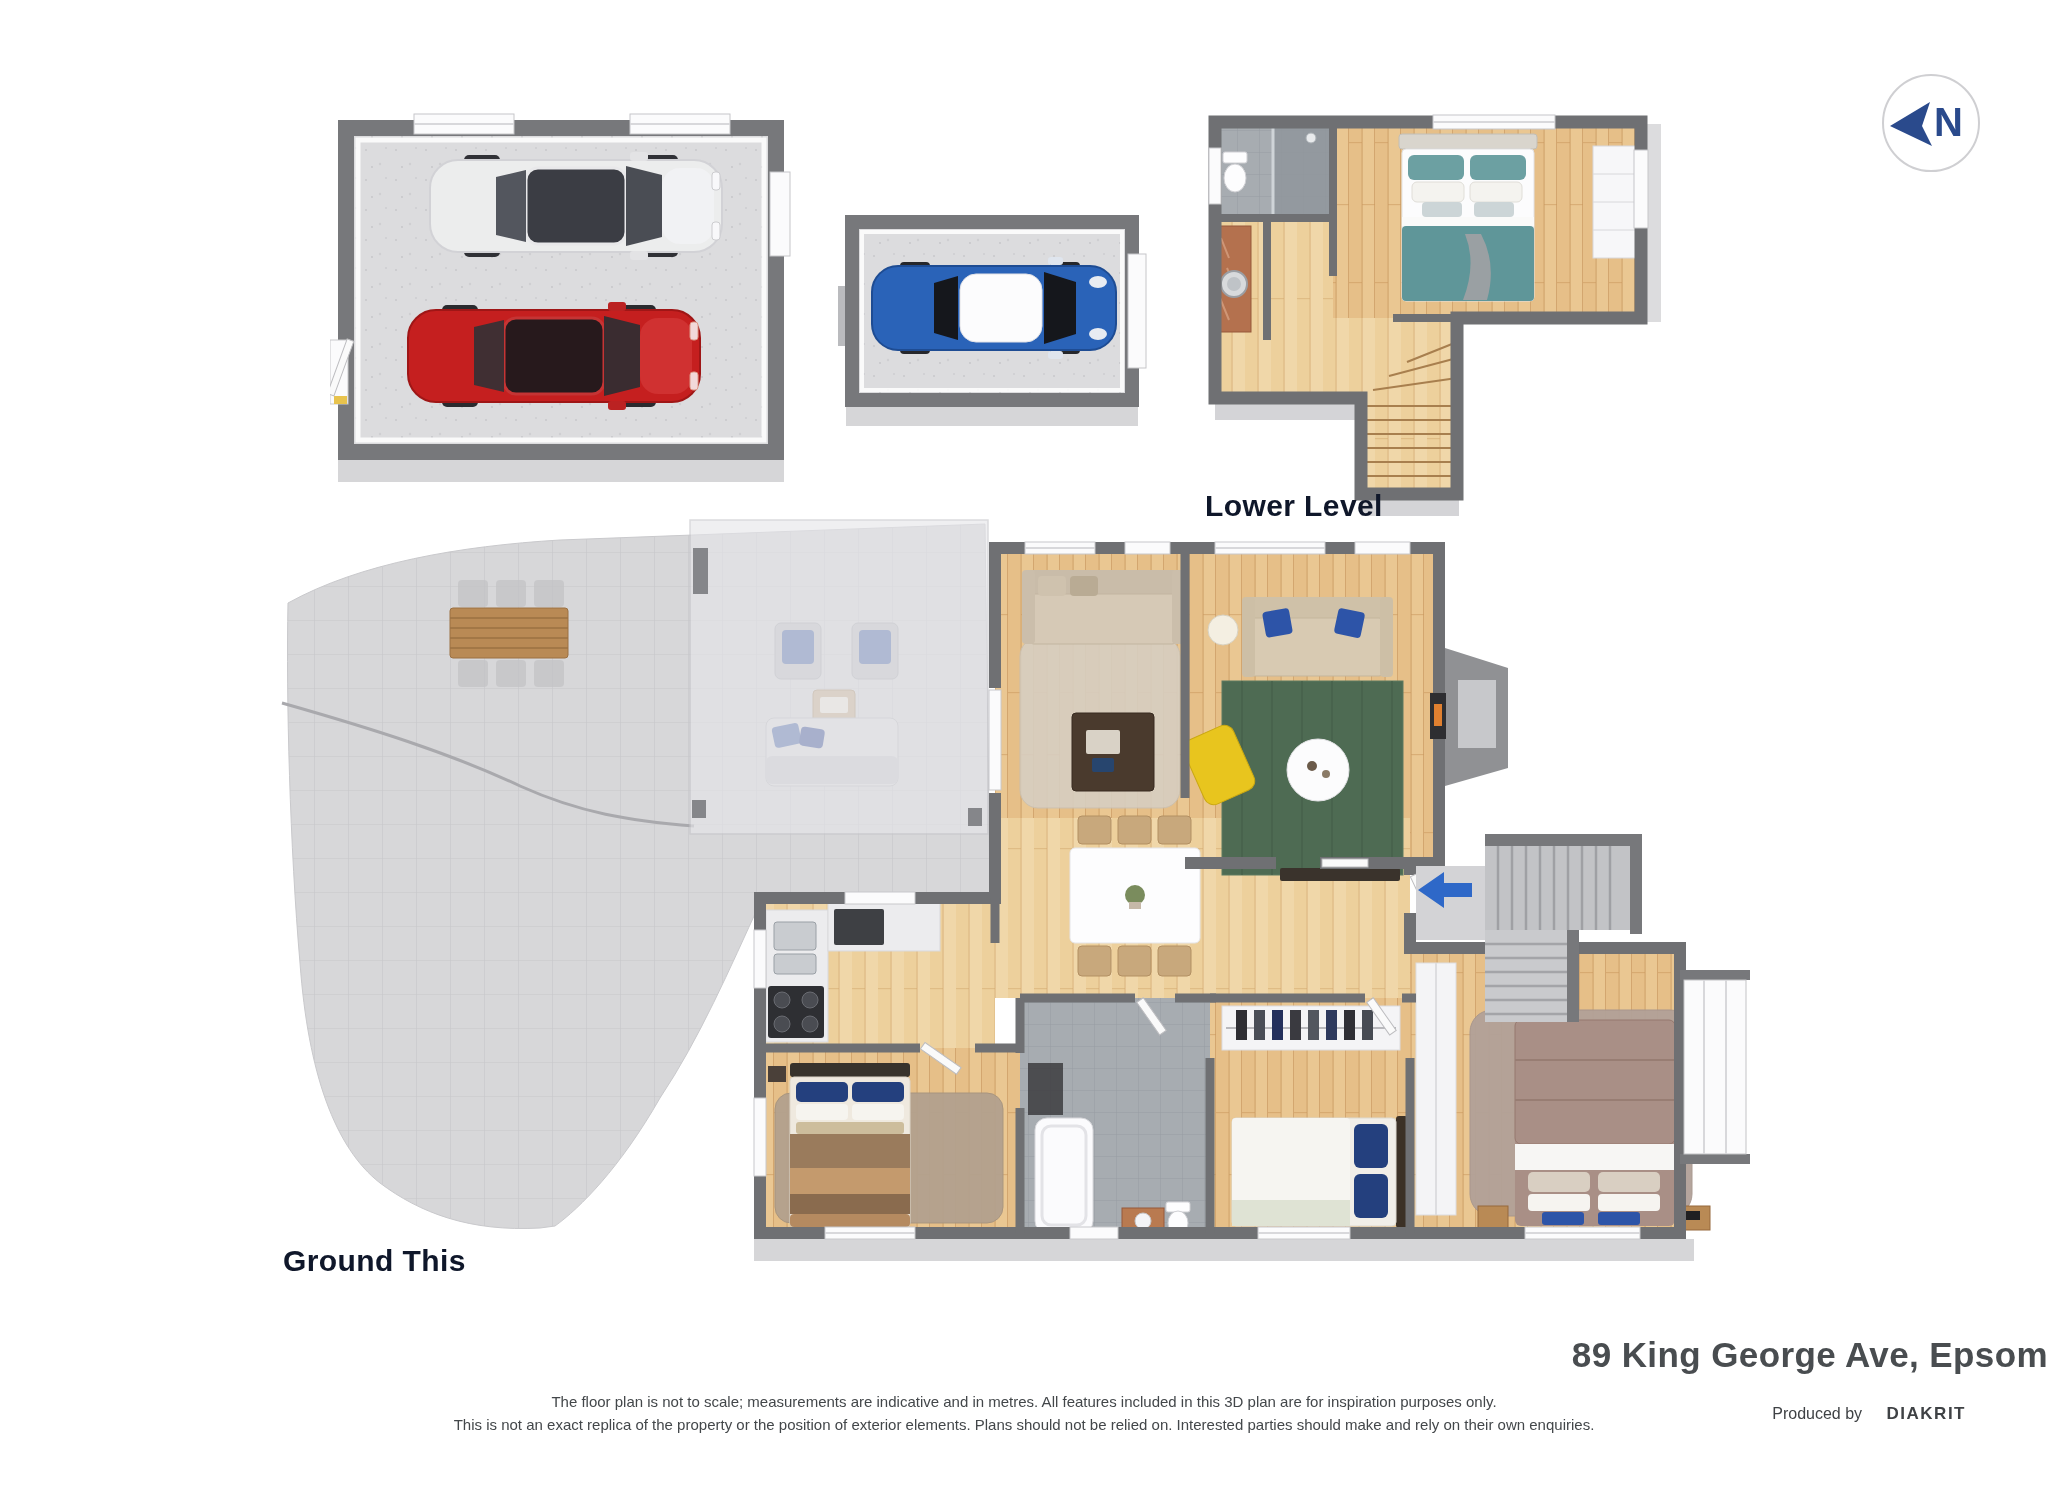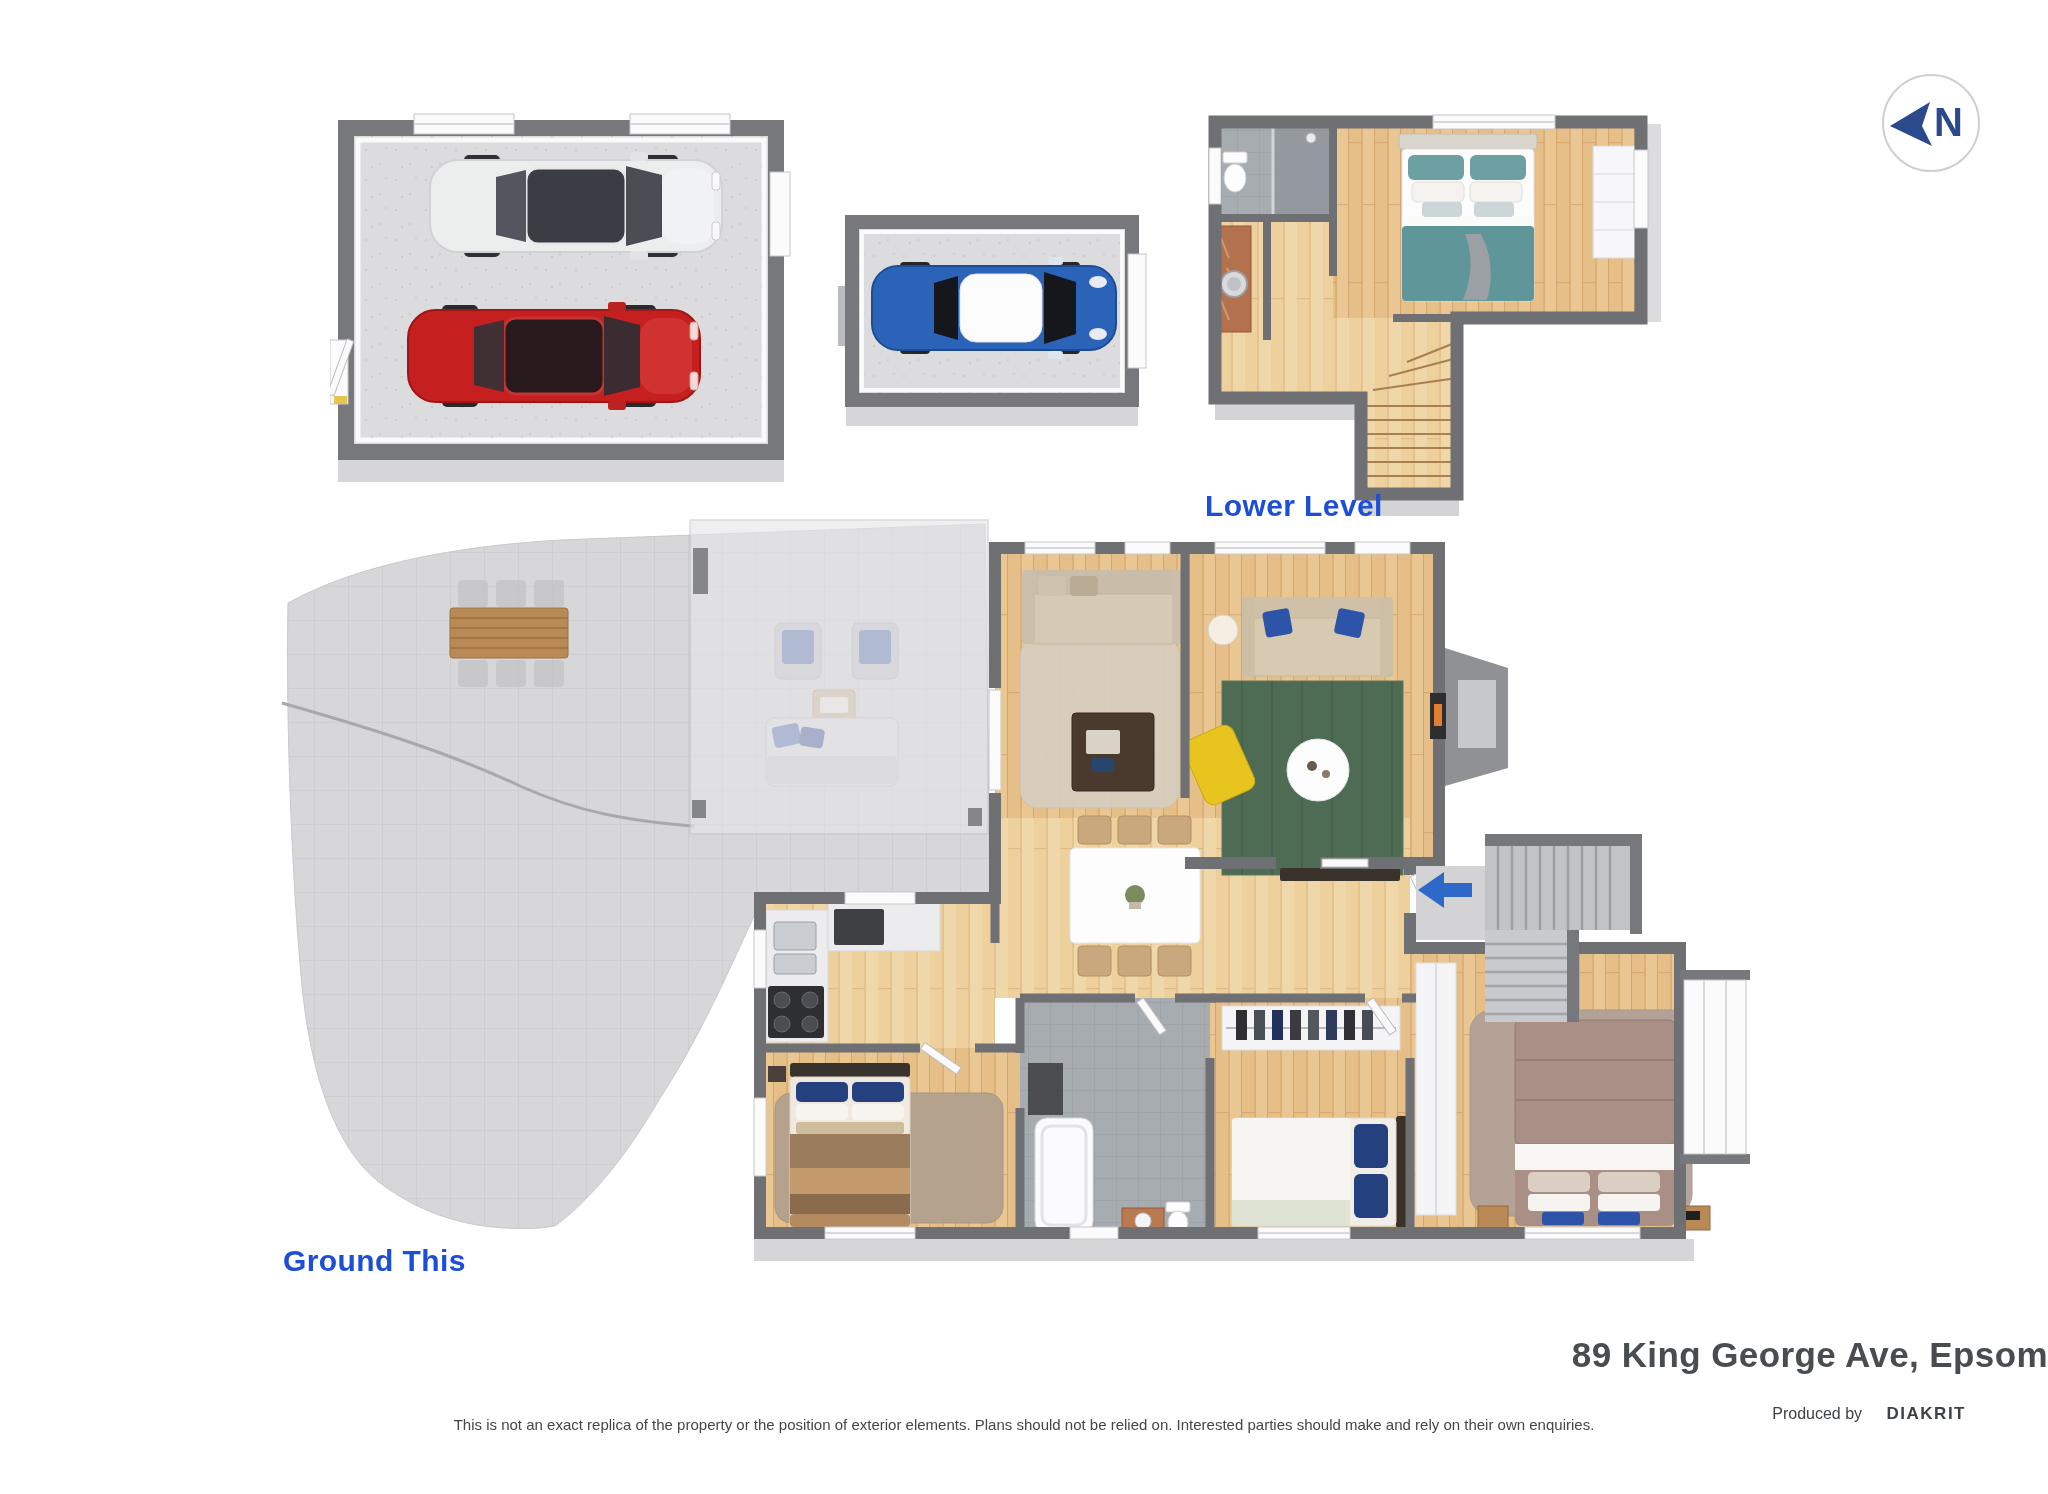--- a/index.html
+++ b/index.html
@@ -1,19 +1,19 @@
 <!DOCTYPE html>
 <html><head>
 <meta charset="utf-8">
 <style>
   html,body{margin:0;padding:0;background:#ffffff;}
   #page{position:relative;width:2048px;height:1494px;background:#ffffff;overflow:hidden;
         font-family:"Liberation Sans", sans-serif;}
   .abs{position:absolute;}
-  .plan-label{position:absolute;font-size:30px;font-weight:600;color:#1d4ed8;letter-spacing:.4px;}
+  .plan-label{position:absolute;font-size:30px;font-weight:600;color:#0f172a;letter-spacing:.4px;}
   
   #compass{position:absolute;left:1882px;top:74px;width:98px;height:98px;border:2px solid #cfcfd2;
            border-radius:50%;background:#fff;box-sizing:border-box;}
   #compass .n{position:absolute;left:50px;top:24px;font-size:40px;font-weight:bold;color:#2a4a8c;}
   
   #title{position:absolute;left:0;right:0;top:1335px;text-align:right;font-size:35px;font-weight:600;
          color:#494d50;letter-spacing:.4px;}
   .disc{position:absolute;left:0;right:0;text-align:center;font-size:15px;color:#43474a;}
   #disc1{top:1393px;}
   #disc2{top:1416px;}
@@ -538,17 +538,18 @@
       <rect x="1287" y="412" width="12" height="92" fill="#77787b"></rect>
     </g>
 
     <polygon points="1138,372 1164,354 1164,365 1192,365 1192,379 1164,379 1164,390" fill="#2e68c8"></polygon>
   </svg>
 
   <div class="plan-label" style="left:1205px;top:489px">Lower Level</div>
   <div class="plan-label" style="left:283px;top:1244px">Ground This</div>
 
   <div id="title">89 King George Ave, Epsom</div>
+  <div class="disc" id="disc1">The floor plan is not to scale; measurements are indicative and in metres. All features included in this 3D plan are for inspiration purposes only.</div>
   <div class="disc" id="disc2">This is not an exact replica of the property or the position of exterior elements. Plans should not be relied on. Interested parties should make and rely on their own enquiries.</div>
   <div id="produced"><span>Produced by </span><b>DIAKRIT</b></div>
 
 
 </div>
 
 </body></html>

